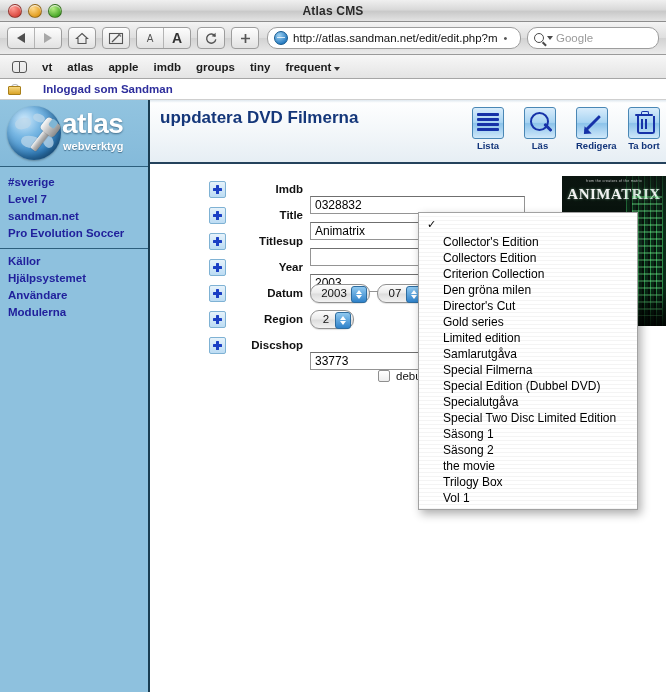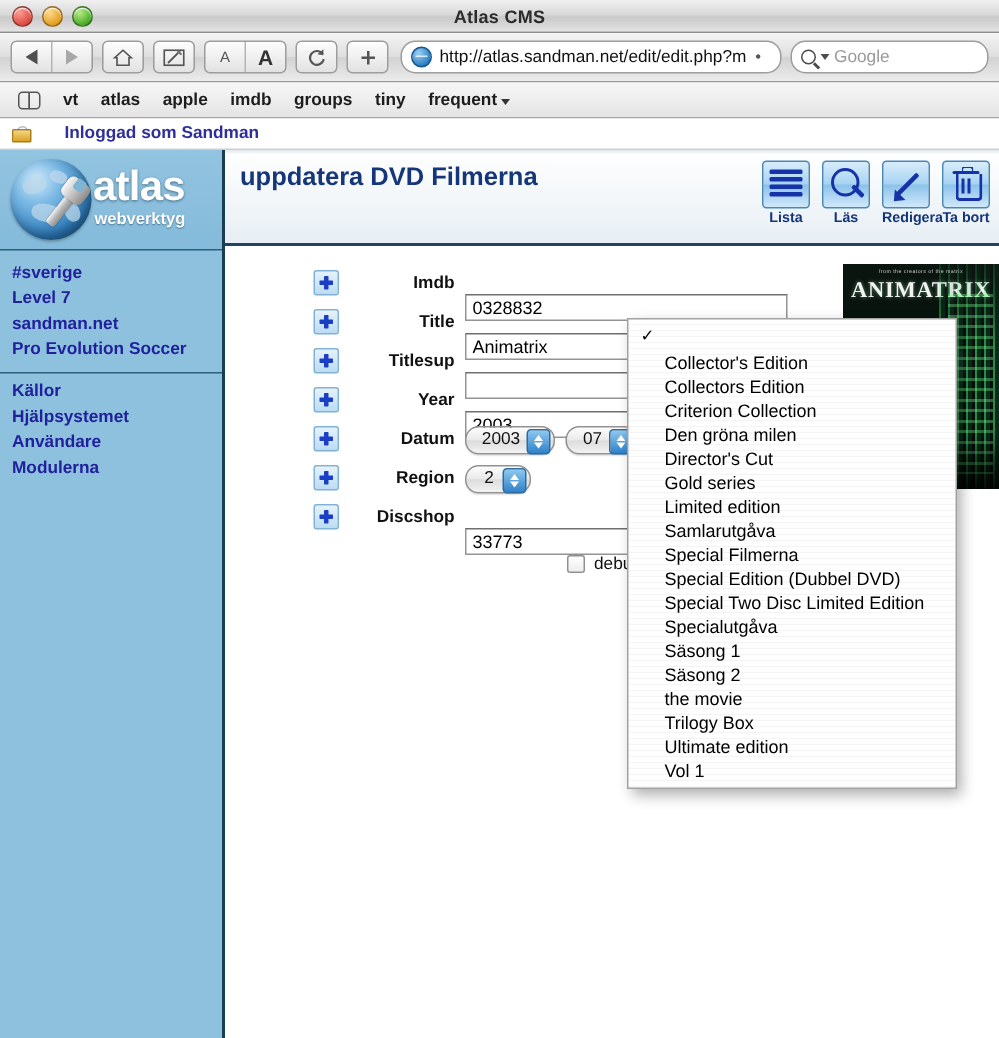--- a/index.html
+++ b/index.html
@@ -227,21 +227,21 @@
   .content-head:before {
     content: ""; position: absolute; left: 0; right: 0; top: 0; height: 3px;
     background: linear-gradient(to bottom, #dfe8ef, #ffffff);
   }
   .page-title {
     position: absolute; left: 10px; top: 8px;
     font-size: 17px; font-weight: bold; color: #15377a;
   }
   .tool-icons {
     position: absolute; right: 6px; top: 7px;
-    display: flex; gap: 8px;
+    display: flex; gap: 20px;
   }
   .tool { width: 32px; text-align: center; cursor: pointer; }
   .tool-glyph {
     width: 30px; height: 30px; margin: 0 auto;
     background: linear-gradient(to bottom, #d8ecfb 0%, #a8d4f2 48%, #8cc3ea 52%, #cfe8fa 100%);
     border: 1px solid #4a87b5; border-radius: 3px;
     position: relative; overflow: hidden;
   }
   .tool-label {
     font-size: 9.5px; font-weight: bold; color: #13357a; margin-top: 1px;
@@ -675,23 +675,22 @@
     <div class="pitem"><span>Collector's Edition</span></div>
     <div class="pitem"><span>Collectors Edition</span></div>
     <div class="pitem"><span>Criterion Collection</span></div>
     <div class="pitem"><span>Den gröna milen</span></div>
     <div class="pitem"><span>Director's Cut</span></div>
     <div class="pitem"><span>Gold series</span></div>
     <div class="pitem"><span>Limited edition</span></div>
     <div class="pitem"><span>Samlarutgåva</span></div>
     <div class="pitem"><span>Special Filmerna</span></div>
     <div class="pitem"><span>Special Edition (Dubbel DVD)</span></div>
+    <div class="pitem"><span>Specialutgåva</span></div>
     <div class="pitem"><span>Special Two Disc Limited Edition</span></div>
-    <div class="pitem"><span>Specialutgåva</span></div>
     <div class="pitem"><span>Säsong 1</span></div>
     <div class="pitem"><span>Säsong 2</span></div>
     <div class="pitem"><span>the movie</span></div>
     <div class="pitem"><span>Trilogy Box</span></div>
-    <div class="pitem"><span>Ultimate edition</span></div>
     <div class="pitem"><span>Vol 1</span></div>
   </div>
 
 </div>
 
 </body></html>

